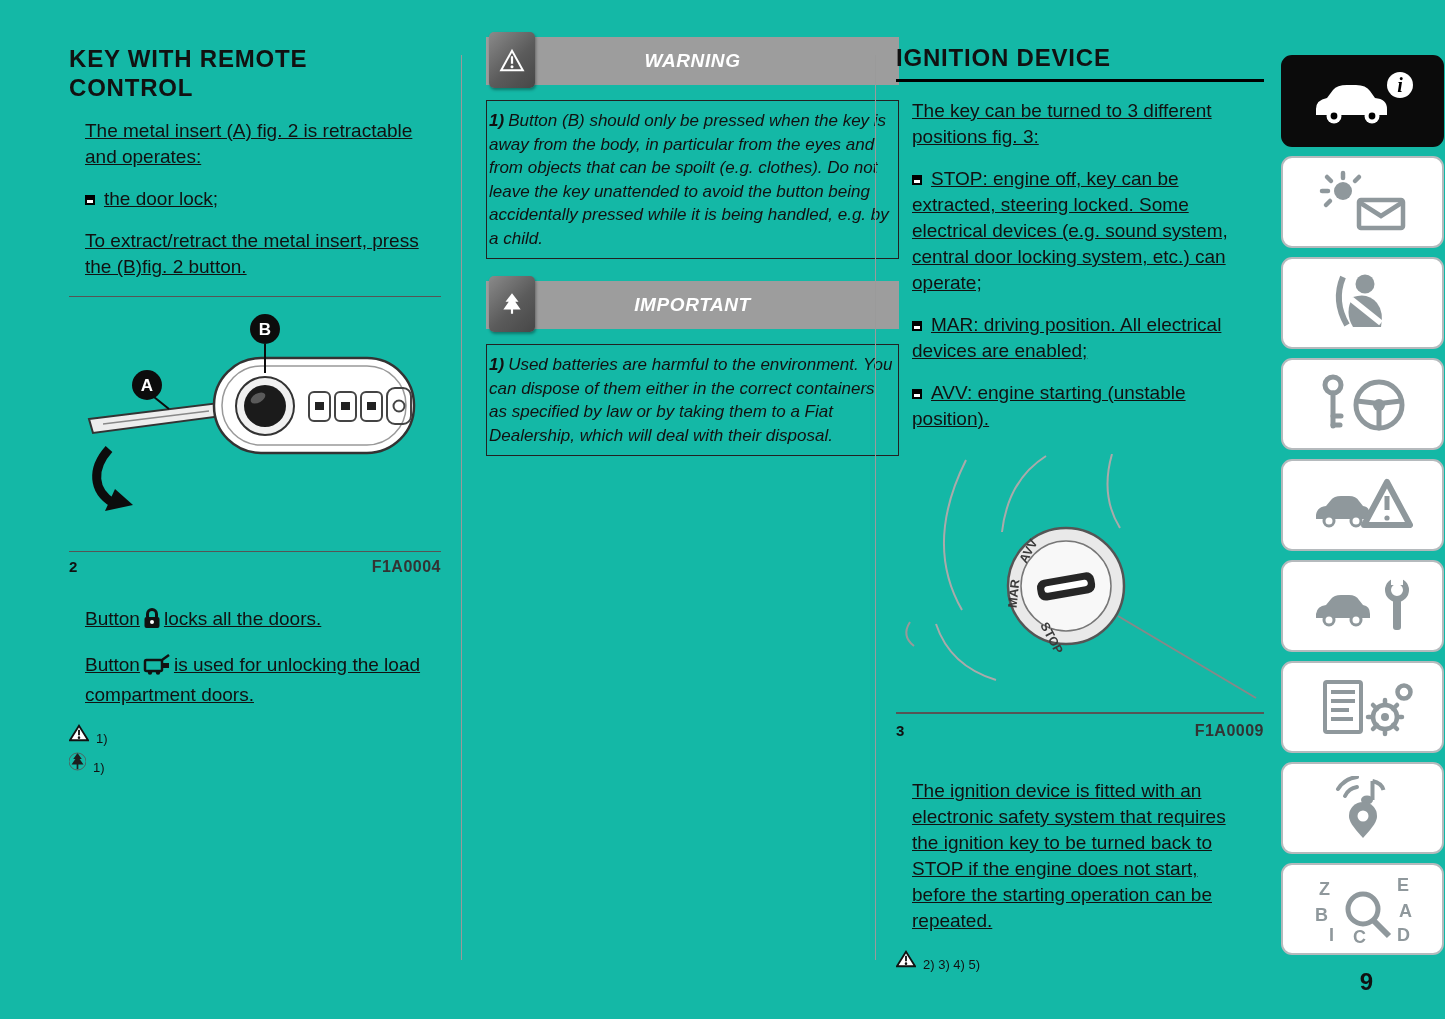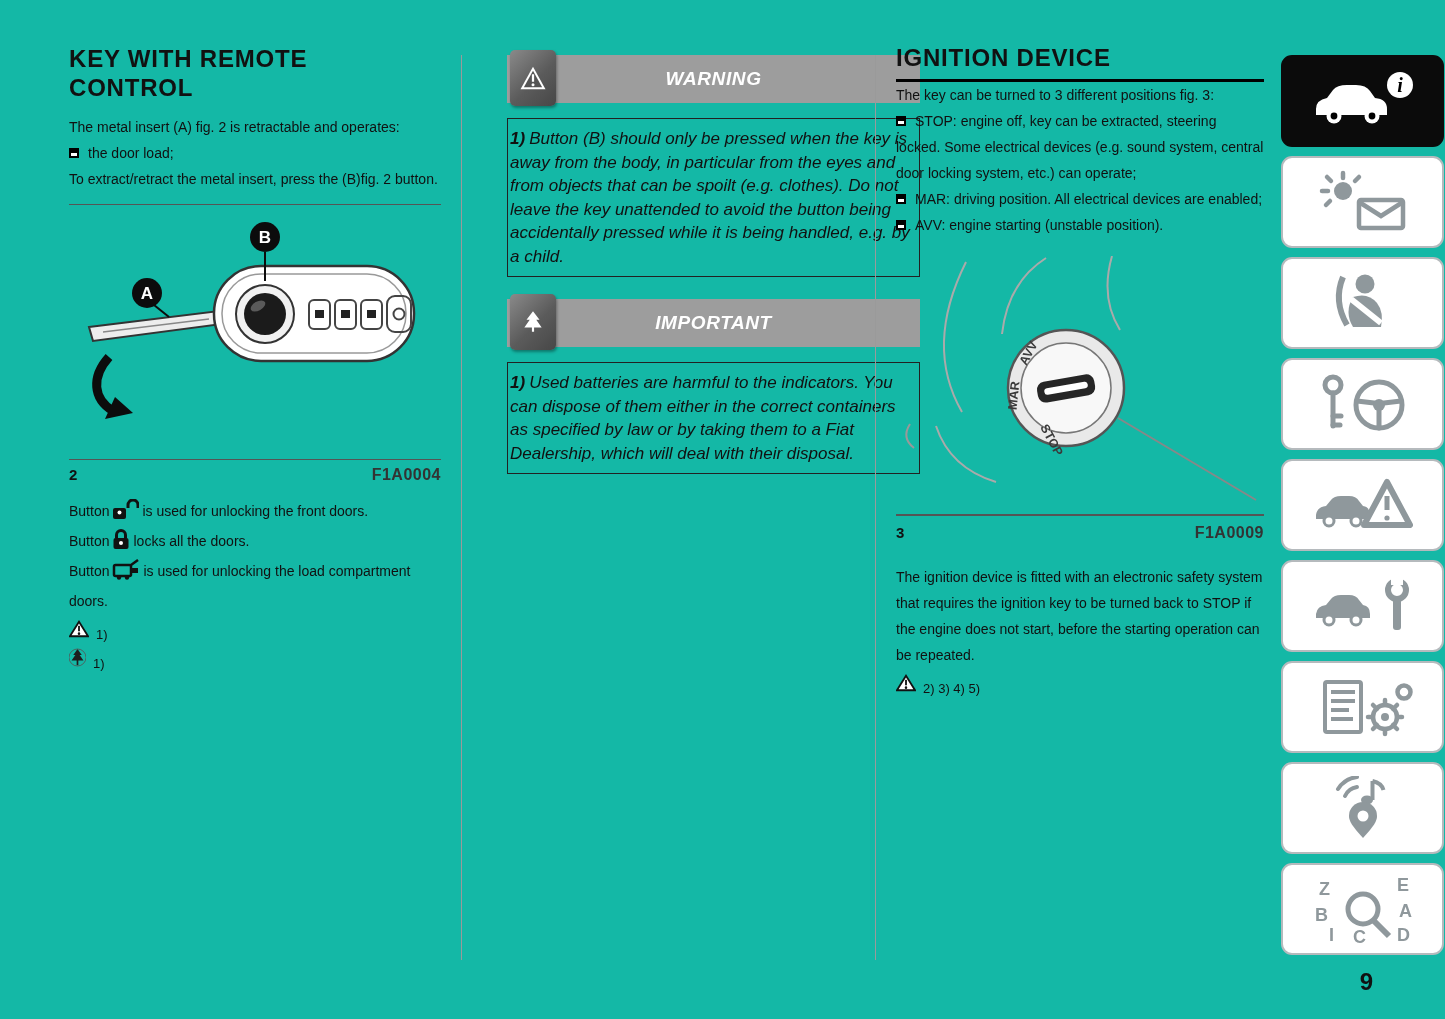--- a/index.html
+++ b/index.html
@@ -5,37 +5,37 @@
   * { box-sizing: border-box; }
   html,body { margin:0; padding:0; }
   body {
     width:1445px; height:1019px; background:#ffffff;
     font-family:"Liberation Sans", sans-serif; color:#111;
   }
   .page { position:relative; width:1445px; height:1019px; overflow:hidden; background:#14b8a6; }
 
   
   .col-left  { position:absolute; left:69px;  top:44px; width:372px; }
-  .col-mid   { position:absolute; left:486px; top:55px; width:413px;margin-left:21px; }
+  .col-mid   { position:absolute; left:486px; top:37px; width:413px; }
   .col-right { position:absolute; left:896px; top:44px; width:368px; }
   .vrule { position:absolute; top:55px; width:1px; height:905px; background:#9a9a9a; }
   .vrule.r1 { left:461px; }
   .vrule.r2 { left:875px; }
 
   
   .h1 {
     font-size:24px; font-weight:bold; letter-spacing:.8px;
     line-height:29px; margin:0 0 12px; max-width:312px;
   }
   .h2 {
     font-size:24px; font-weight:bold; letter-spacing:.8px;
     line-height:28px; margin:0 0 0; padding-bottom:7px;
     border-bottom:3px solid #000;
   }
-  .p { font-size:14px; line-height:26px; margin:0; }
+  .p { font-size:19px; line-height:26px; margin:16px;text-decoration:underline; }
   .p + .p { margin-top:0; }
   .bullet { display:block; }
   .sq {
     display:inline-block; width:10px; height:10px; margin-right:9px;
     border:2px solid #000; background:linear-gradient(#000 45%, #fff 45%);
     vertical-align:baseline;
   }
 
   
   .fig { border-top:1px solid #555; border-bottom:1px solid #555; margin-top:12px; padding:6px 0; }
@@ -83,21 +83,21 @@
 </style>
 </head>
 <body>
 
 <div class="page">
 
   <div class="col-left">
     <h1 class="h1">KEY WITH REMOTE CONTROL</h1>
     <p class="p">The metal insert (A) fig. 2 is retractable and operates:</p>
 
-    <p class="p bullet"><span class="sq"></span><span>the door load;</span></p>
+    <p class="p bullet"><span class="sq"></span><span>the door lock;</span></p>
 
     <p class="p">To extract/retract the metal insert, press the (B)fig. 2 button.</p>
 
     <div class="fig">
       <svg width="370" height="238" viewBox="0 0 370 238">
 
         <path d="M20 116 L150 100 L153 113 L24 130 Z" fill="#ededed" stroke="#333" stroke-width="2"></path>
         <line x1="34" y1="121" x2="140" y2="108" stroke="#888" stroke-width="1.5"></line>
 
         <rect x="145" y="55" width="200" height="95" rx="47" fill="#fff" stroke="#333" stroke-width="2.5"></rect>
@@ -129,27 +129,20 @@
         <polygon points="36,208 64,202 46,186" fill="#0c0c0c"></polygon>
       </svg>
     </div>
     <div class="figcap">
       <span class="num">2</span>
       <span class="code">F1A0004</span>
     </div>
 
     <div style="height:14px"></div>
 
-    <p class="p">
-      <span>Button</span><span class="inline-icon"><svg width="27" height="21" viewBox="0 0 27 21">
-            <rect x="1" y="9" width="13" height="11" rx="2" fill="#111"></rect>
-            <circle cx="7.5" cy="13.5" r="2" fill="#fff"></circle>
-            <path d="M16 9 V6 a5 5 0 0 1 10 0 v3" fill="none" stroke="#111" stroke-width="3"></path>
-          </svg></span><span>is used for unlocking the front doors.</span>
-    </p>
     <p class="p">
       <span>Button</span><span class="inline-icon"><svg width="18" height="21" viewBox="0 0 18 21">
             <path d="M4.5 9 V6 a4.5 4.5 0 0 1 9 0 V9" fill="none" stroke="#111" stroke-width="3"></path>
             <rect x="1.5" y="9" width="15" height="11" rx="2" fill="#111"></rect>
             <circle cx="9" cy="14" r="2" fill="#fff"></circle>
           </svg></span><span>locks all the doors.</span>
     </p>
     <p class="p">
       <span>Button</span><span class="inline-icon"><svg width="28" height="21" viewBox="0 0 28 21">
             <rect x="2" y="6" width="17" height="11" rx="1.5" fill="none" stroke="#111" stroke-width="2.5"></rect>
@@ -202,21 +195,21 @@
 
     <div class="gray-bar">
       <div class="cube">
         <svg width="26" height="28" viewBox="0 0 24 24">
             <path d="M12 2 L18 10 H15 L20 17 H13 V21 H11 V17 H4 L9 10 H6 Z" fill="#fff"></path>
           </svg>
       </div>
       <span class="bar-title">IMPORTANT</span>
     </div>
     <div class="tbox">
-      <span class="ref">1)</span><span>Used batteries are harmful to the indicators. You can dispose of them either in the correct containers as specified by law or by taking them to a Fiat Dealership, which will deal with their disposal.</span>
+      <span class="ref">1)</span><span>Used batteries are harmful to the environment. You can dispose of them either in the correct containers as specified by law or by taking them to a Fiat Dealership, which will deal with their disposal.</span>
     </div>
   </div>
 
   <div class="vrule r2"></div>
 
   <div class="col-right">
     <h2 class="h2">IGNITION DEVICE</h2>
     <p class="p">The key can be turned to 3 different positions fig. 3:</p>
 
     <p class="p bullet"><span class="sq"></span><span>STOP: engine off, key can be extracted, steering locked. Some electrical devices (e.g. sound system, central door locking system, etc.) can operate;</span></p>

